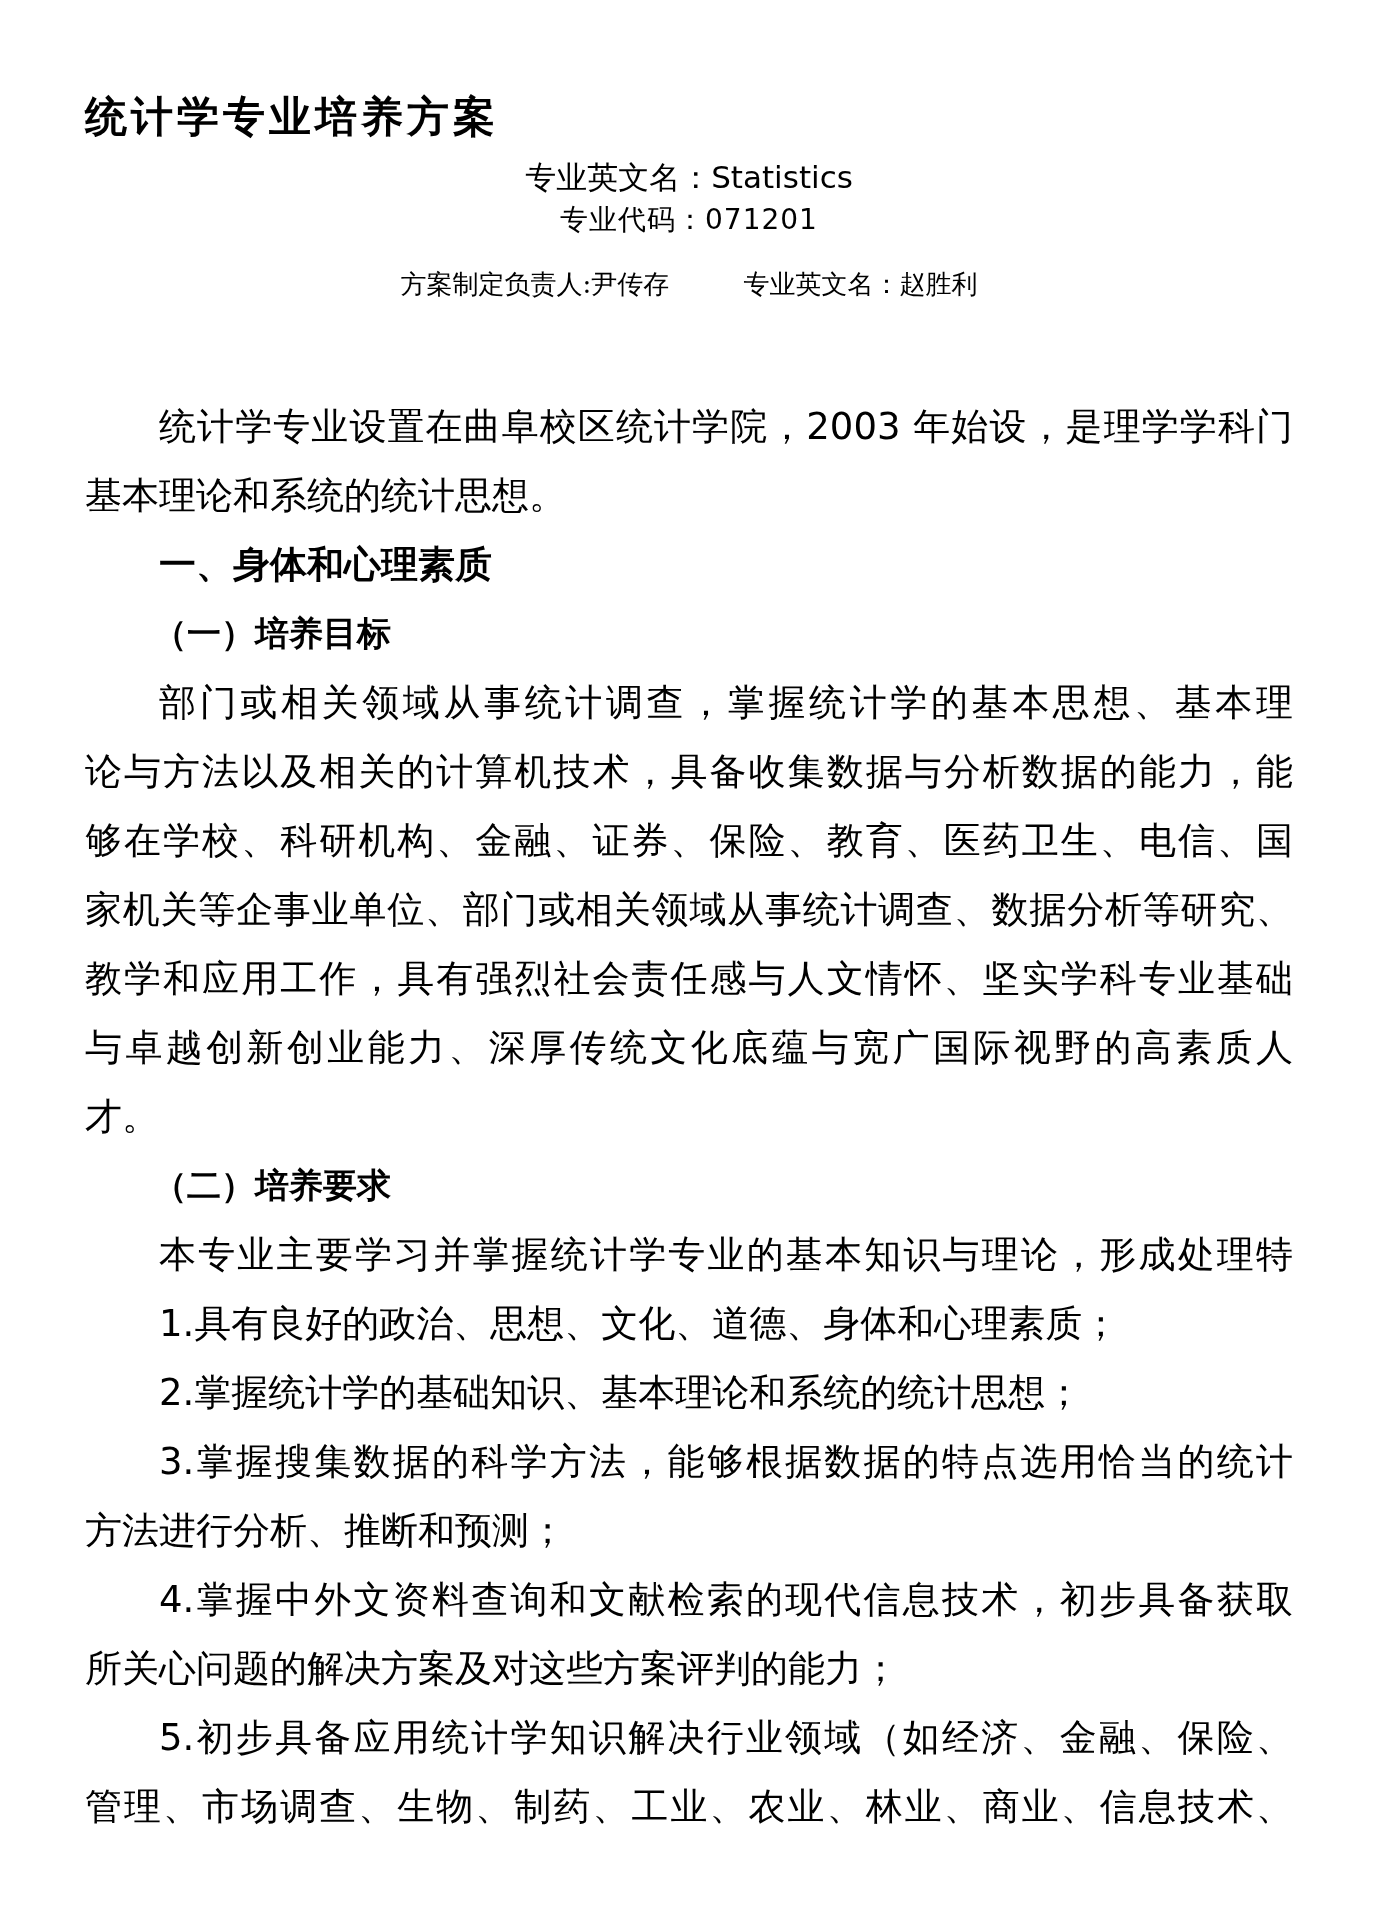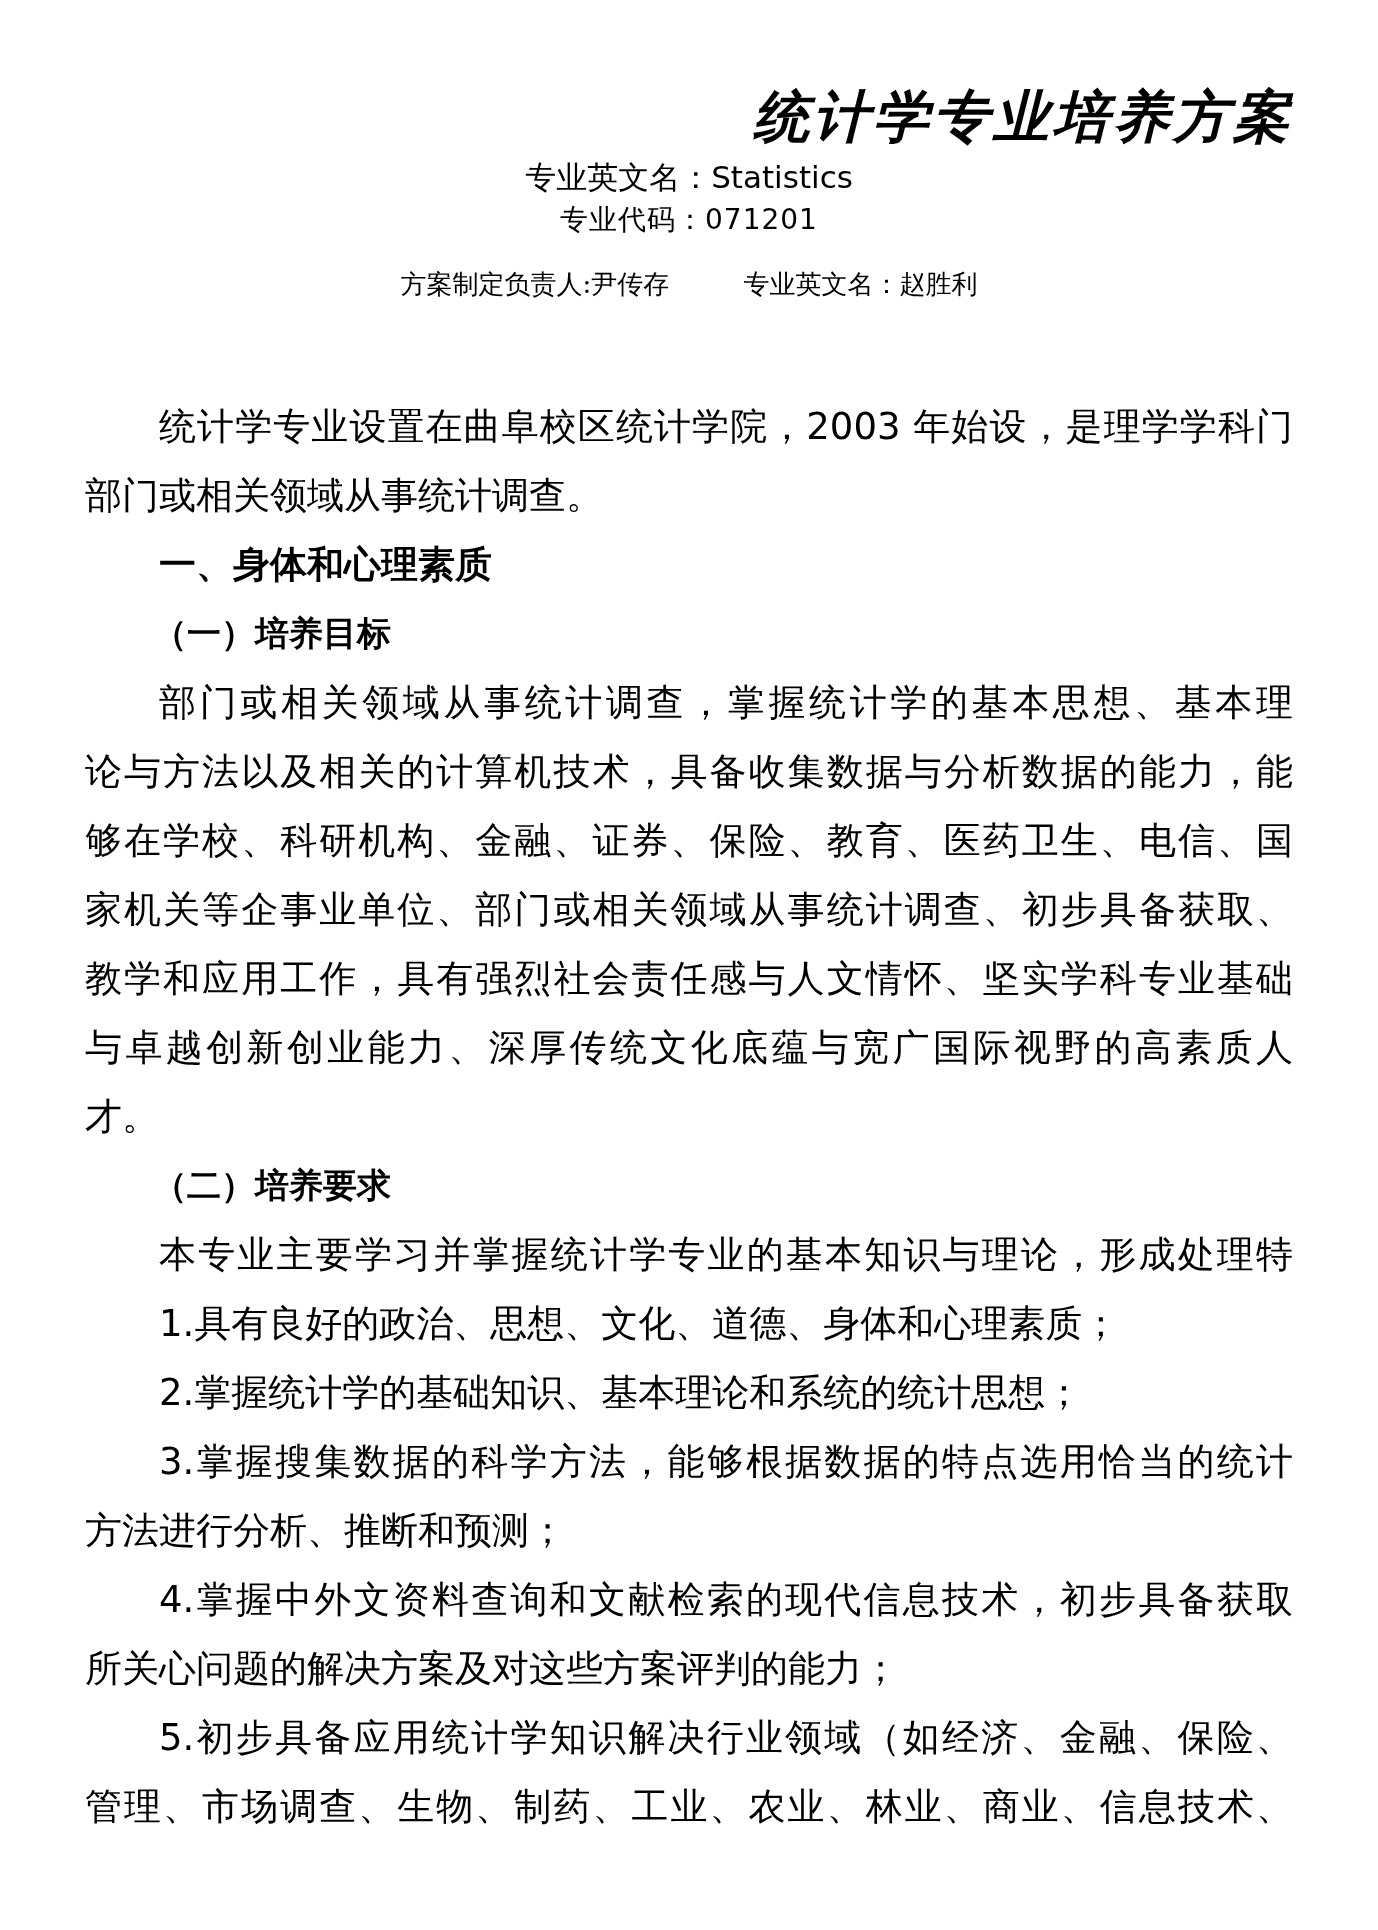--- a/index.html
+++ b/index.html
@@ -9,26 +9,25 @@
     height: 1930px;
     margin: 0 auto;
     background: #ffffff;
     color: #000000;
     font-family: "DejaVu Sans", sans-serif;
     padding: 88px 85px 0 85px;
     box-sizing: border-box;
     overflow: hidden;
   }
   .doc-title {
-    text-align: right;
-    font-size: 56px;
+    text-align: left;
+    font-size: 42px;
     font-weight: bold;
     line-height: 58px;
     letter-spacing: 4px;
-    font-style: italic;
   }
   .subline { text-align: center; }
   .en-line { margin-top: 10px; font-size: 31px; line-height: 42px; }
   .kai { font-family: "DejaVu Serif", serif; }
   .latin { font-family: "DejaVu Sans", sans-serif; }
   .code-line { font-size: 28px; line-height: 44px; font-weight: 500; letter-spacing: 1px; }
   .authors {
     margin-top: 24px;
     text-align: center;
     font-family: "DejaVu Serif", serif;
@@ -65,27 +64,27 @@
 
   <div class="subline code-line">专业代码：071201</div>
 
   <div class="authors">
     <span class="a1">方案制定负责人:尹传存</span>
     <span class="a2">专业英文名：赵胜利</span>
   </div>
 
   <div class="doc-body">
     <div class="ln ind j">统计学专业设置在曲阜校区统计学院，2003 年始设，是理学学科门</div>
-    <div class="ln">部门或相关领域从事统计调查。</div>
+    <div class="ln">基本理论和系统的统计思想。</div>
     <div class="ln ind h1">一、身体和心理素质</div>
     <div class="ln ind h2">（一）培养目标</div>
     <div class="ln ind j">部门或相关领域从事统计调查，掌握统计学的基本思想、基本理</div>
     <div class="ln j">论与方法以及相关的计算机技术，具备收集数据与分析数据的能力，能</div>
     <div class="ln j">够在学校、科研机构、金融、证券、保险、教育、医药卫生、电信、国</div>
-    <div class="ln j">家机关等企事业单位、部门或相关领域从事统计调查、初步具备获取、</div>
+    <div class="ln j">家机关等企事业单位、部门或相关领域从事统计调查、数据分析等研究、</div>
     <div class="ln j">教学和应用工作，具有强烈社会责任感与人文情怀、坚实学科专业基础</div>
     <div class="ln j">与卓越创新创业能力、深厚传统文化底蕴与宽广国际视野的高素质人</div>
     <div class="ln">才。</div>
     <div class="ln ind h2">（二）培养要求</div>
     <div class="ln ind j">本专业主要学习并掌握统计学专业的基本知识与理论，形成处理特</div>
     <div class="ln ind">1.具有良好的政治、思想、文化、道德、身体和心理素质；</div>
     <div class="ln ind">2.掌握统计学的基础知识、基本理论和系统的统计思想；</div>
     <div class="ln ind j">3.掌握搜集数据的科学方法，能够根据数据的特点选用恰当的统计</div>
     <div class="ln">方法进行分析、推断和预测；</div>
     <div class="ln ind j">4.掌握中外文资料查询和文献检索的现代信息技术，初步具备获取</div>

